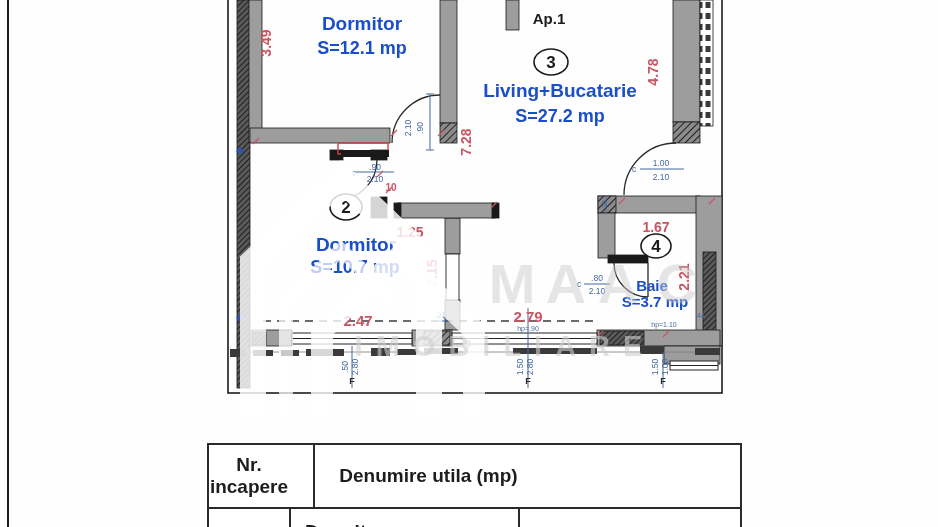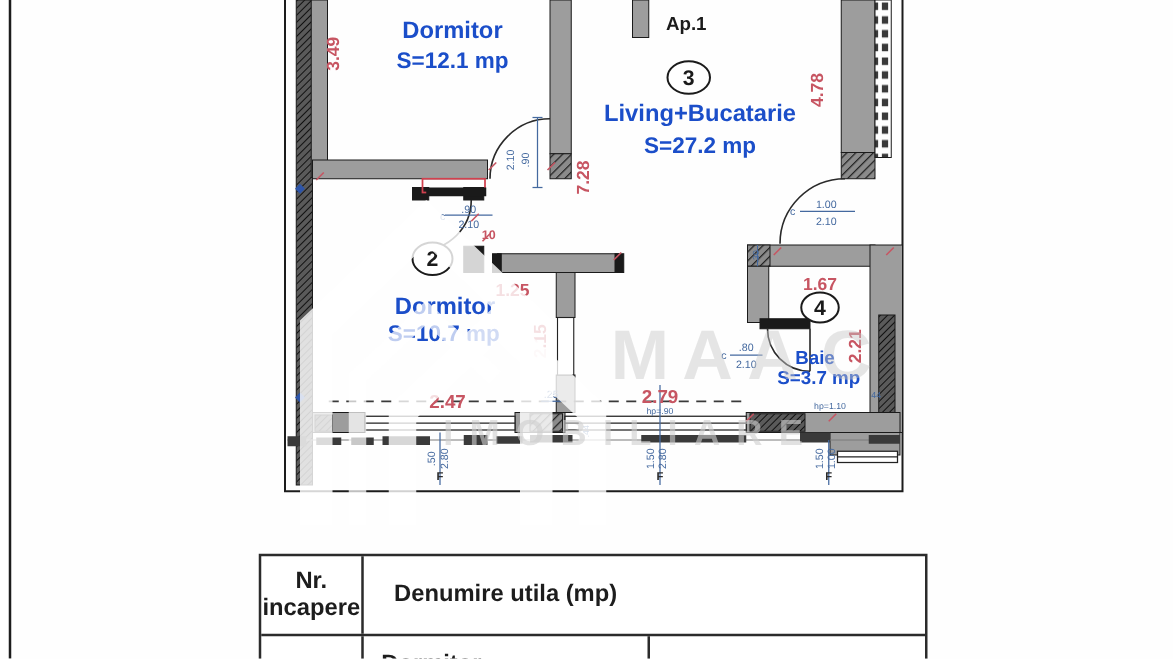--- a/index.html
+++ b/index.html
@@ -15,21 +15,21 @@
   .dimr  {font-weight:bold;font-size:14px;fill:#c75562;}
   .dimr-l{font-weight:bold;font-size:15px;fill:#c75562;}
   .dimr-s{font-weight:bold;font-size:10px;fill:#c75562;}
   .dimb  {font-size:8.5px;fill:#44699f;}
   .dimb-s{font-size:7px;fill:#44699f;}
   .ftag  {font-weight:bold;font-size:9px;fill:#2b2b2b;}
   .wm-l  {font-weight:bold;font-size:56px;fill:#c9c9c9;opacity:.45;}
   .wm-sub{font-weight:bold;font-size:29px;fill:#cfcfcf;opacity:.6;letter-spacing:13px;}
   .tbl{position:absolute;left:207px;top:443px;width:531px;border:2px solid #2b2b2b;background:#fff;}
   .tbl-row{display:grid;grid-template-columns:80px 229px 218px;}
-  .tbl-row.hdr{height:62px;}
+  .tbl-row.hdr{height:62px;gap:24px;}
   .tbl-row.body{height:70px;border-top:2px solid #2b2b2b;}
   .tbl-cell{display:flex;align-items:center;justify-content:center;flex-direction:column;
             font-weight:bold;font-size:19px;color:#1d1d1d;border-left:2px solid #2b2b2b;text-align:center;}
   .tbl-cell:first-child{border-left:none;}
   .tbl-row.body .tbl-cell{align-items:flex-start;justify-content:flex-start;padding:12px 0 0 14px;}
 </style>
 </head>
 <body>
 
 <div class="page">

